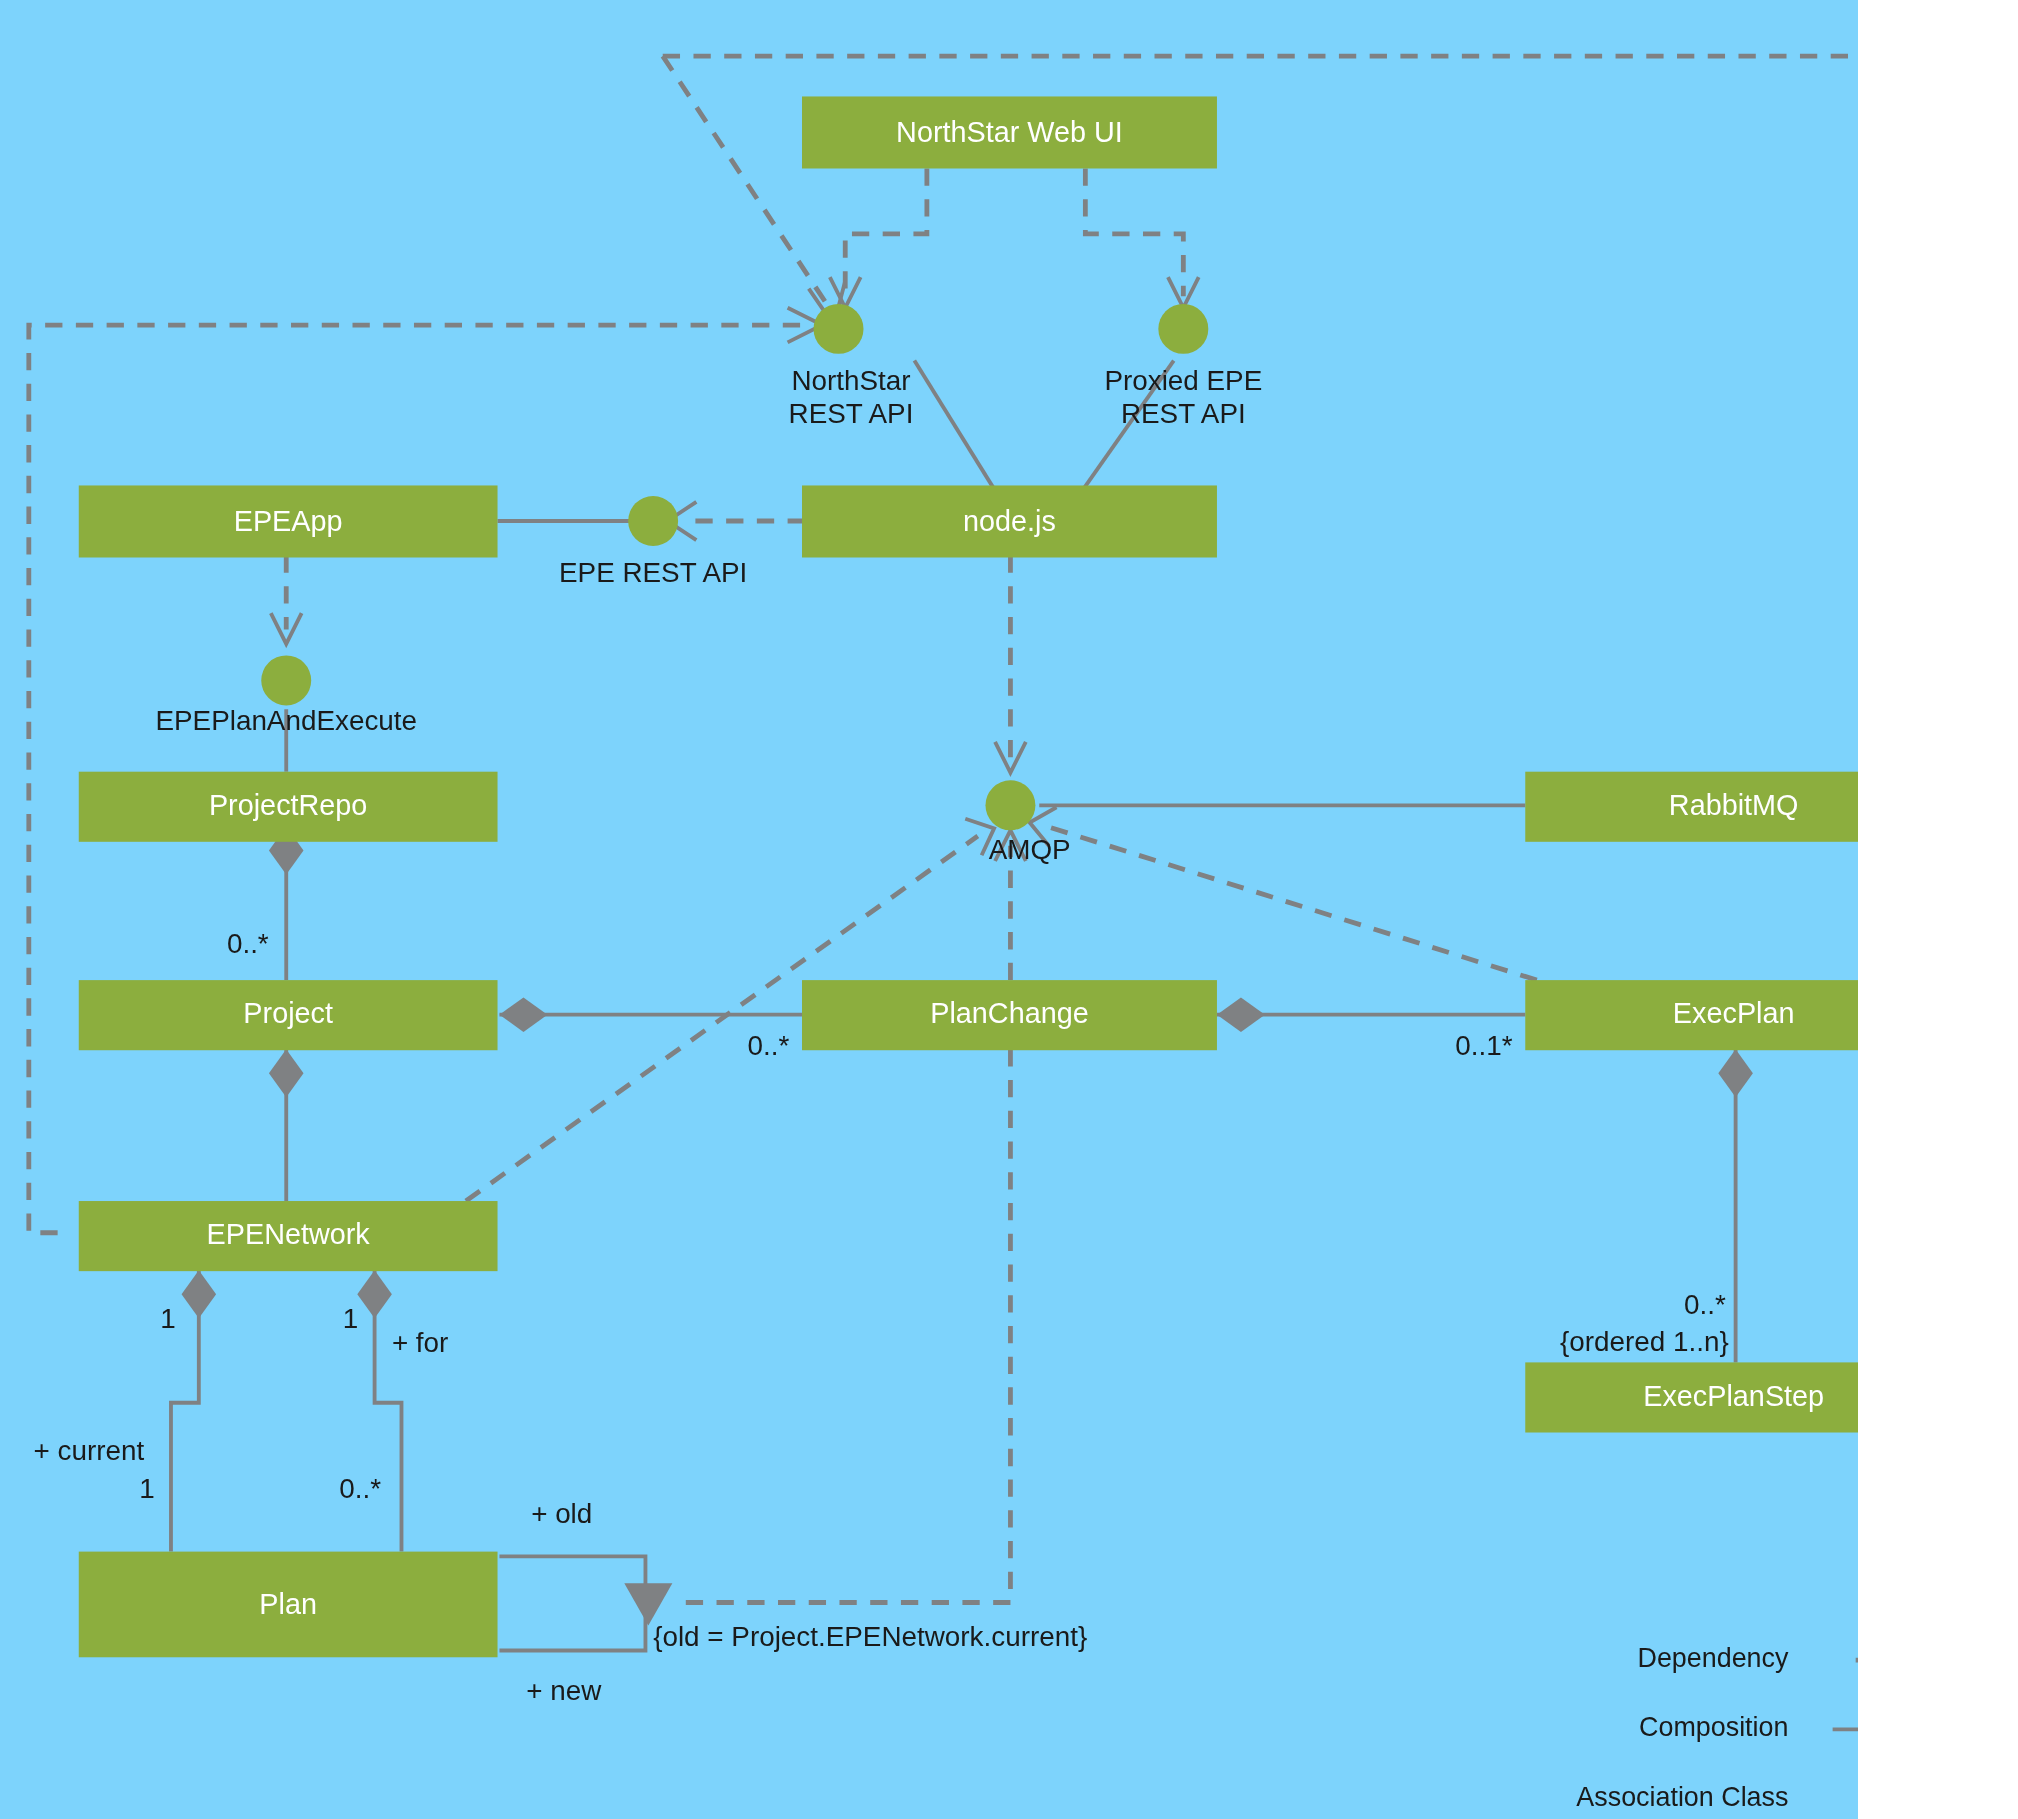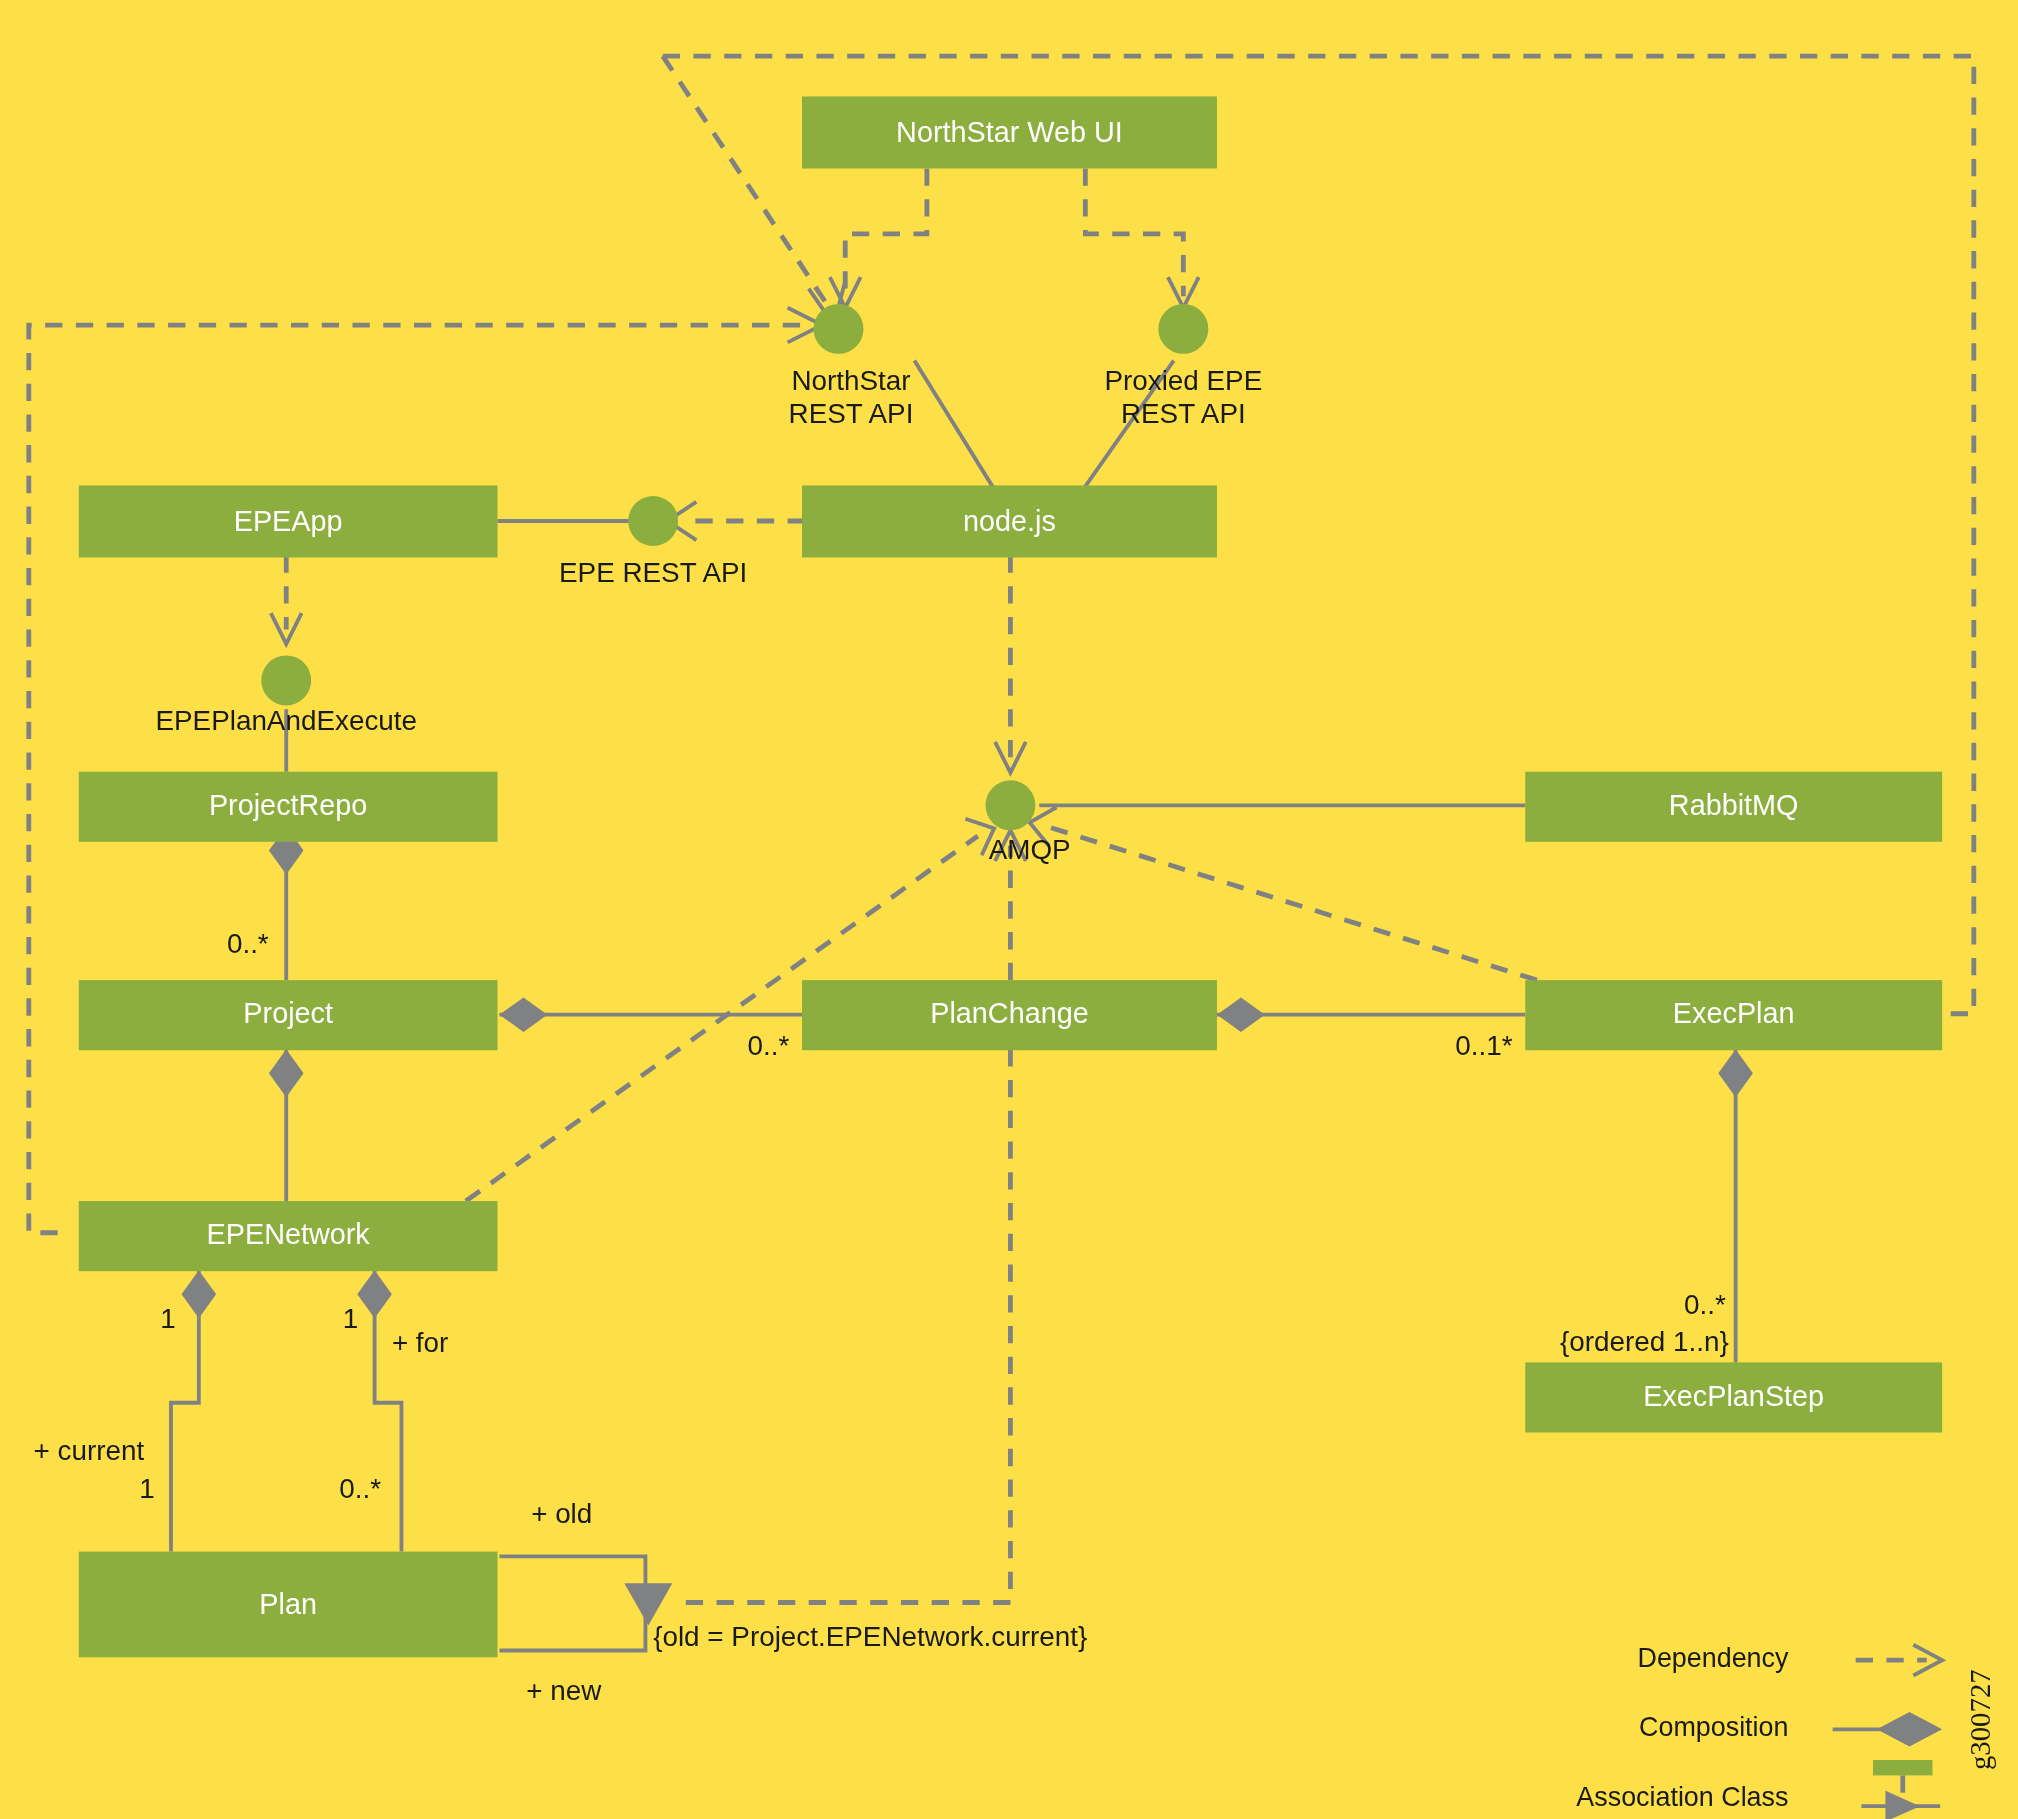--- a/index.html
+++ b/index.html
@@ -5,23 +5,23 @@
   html, body {
     margin: 0;
     padding: 0;
     background: #ffffff;
   }
   body {
     font-family: "Liberation Sans", sans-serif;
   }
   #diagram-root {
     position: relative;
-    width: 2018px;
+    width: 1858px;
     height: 1820px;
-    background: #fde047;
+    background: #7dd3fc;
     overflow: hidden;
   }
   svg.canvas {
     position: absolute;
     top: 0;
     left: 0;
     width: 2018px;
     height: 1820px;
   }
   .cls-box-rect {

